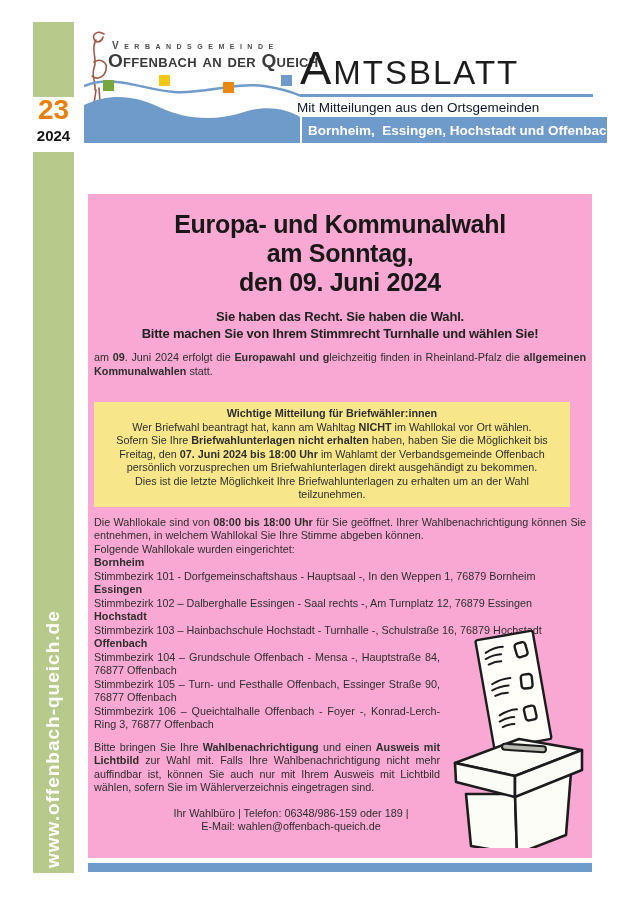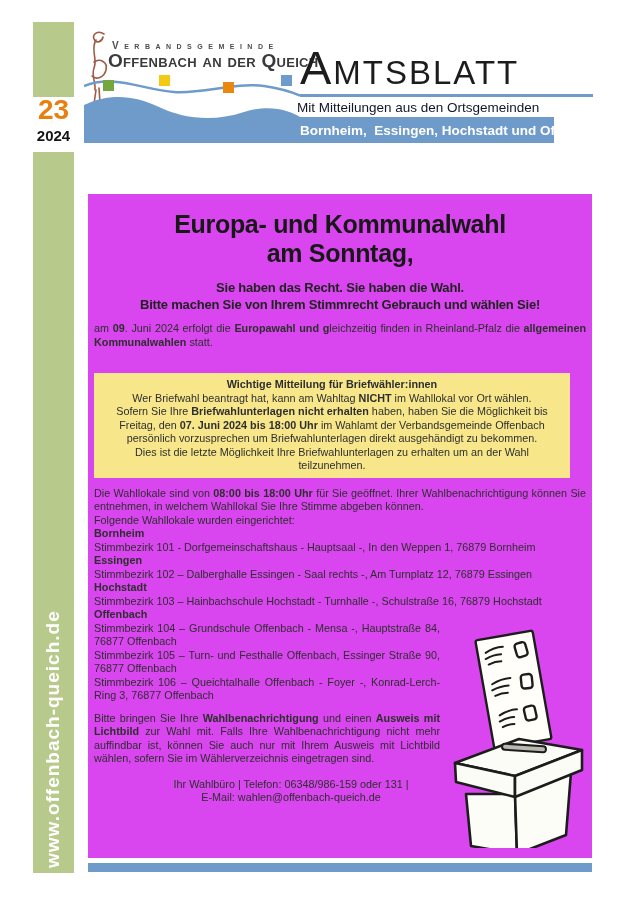--- a/index.html
+++ b/index.html
@@ -22,29 +22,29 @@
   .heron{position:absolute;left:84px;top:28px;}
   .org-type{position:absolute;left:112px;top:40px;font-size:10px;letter-spacing:5.5px;
             color:#4d4d4d;font-variant:small-caps;font-weight:600;}
   .org-name{position:absolute;left:108px;top:50px;font-size:19px;color:#3a3a3a;
             font-variant:small-caps;font-weight:600;letter-spacing:0.3px;}
   .logo-wave{position:absolute;left:84px;top:60px;}
   .masthead{position:absolute;left:300px;top:36px;font-size:47px;line-height:1;
             font-variant:small-caps;letter-spacing:2px;color:#1c1c1c;font-weight:400;margin-top:8px;}
   .mast-rule{position:absolute;left:300px;top:94px;width:293px;height:3px;background:#6f9bca;}
   .subtitle{position:absolute;left:297px;top:100px;font-size:13.5px;color:#0f172a;}
-  .muni-bar{position:absolute;left:294px;top:117px;width:260px;height:26px;background:#6f9bca;
+  .muni-bar{position:absolute;left:302px;top:117px;width:305px;height:26px;background:#6f9bca;
             display:flex;align-items:center;}
   .muni-bar span{color:#fff;font-weight:bold;font-size:13.5px;padding-left:6px;white-space:pre;}
   .date-bar{position:absolute;left:88px;top:146px;width:505px;height:23px;background:#b7ca8c;}
   .date-bar .vol{position:absolute;left:8px;top:5px;font-size:10.5px;color:rgba(255,255,255,.92);}
   .date-bar .dat{position:absolute;left:217px;top:5px;font-size:10.5px;color:rgba(255,255,255,.92);}
 
   
-  .article{position:absolute;left:88px;top:194px;width:504px;height:664px;background:#d946ef;
+  .article{position:absolute;left:88px;top:194px;width:504px;height:664px;background:#f9a8d4;
            box-sizing:border-box;padding:9px 6px 0 6px;font-size:10.8px;line-height:13.5px;}
   .a-title{margin-top:7px;text-align:center;font-size:25px;line-height:29px;font-weight:bold;
            color:#181818;letter-spacing:-0.3px;}
   .a-slogan{margin-top:11px;text-align:center;font-size:13px;line-height:17px;font-weight:bold;
            color:#222;letter-spacing:-0.2px;}
   .para{margin-top:9px;text-align:justify;}
   .notice{margin:24px 16px 0 0;background:#f8e78a;padding:5px 10px;text-align:center;}
   .d-block{margin-top:0;}
   .d-name{font-weight:bold;}
   .d-line{text-align:justify;}
@@ -93,24 +93,25 @@
   <div class="mast-rule"></div>
   <div class="subtitle">Mit Mitteilungen aus den Ortsgemeinden</div>
   <div class="muni-bar">
     <span>Bornheim,  Essingen, Hochstadt und Offenbach</span>
   </div>
 
   <div class="article">
     <div class="a-title">
       <div>Europa- und Kommunalwahl</div>
       <div>am Sonntag,</div>
+      <div>den 09. Juni 2024</div>
     </div>
     <div class="a-slogan">
       <div>Sie haben das Recht. Sie haben die Wahl.</div>
-      <div>Bitte machen Sie von Ihrem Stimmrecht Gebrauch und wählen Sie!</div>
+      <div>Bitte machen Sie von Ihrem Stimmrecht Turnhalle und wählen Sie!</div>
     </div>
 
     <div class="para">
       <div><span>am </span><b>09</b><span>. Juni 2024 erfolgt die </span><b>Europawahl und g</b><span>leichzeitig finden in Rheinland-Pfalz die </span><b>allgemeinen Kommunalwahlen</b><span> statt.</span></div>
     </div>
 
     <div class="notice">
       <div><b>Wichtige Mitteilung für Briefwähler:innen</b></div>
       <div><span>Wer Briefwahl beantragt hat, kann am Wahltag </span><b>NICHT</b><span> im Wahllokal vor Ort wählen.</span></div>
       <div><span>Sofern Sie Ihre </span><b>Briefwahlunterlagen nicht erhalten</b><span> haben, haben Sie die Möglichkeit bis Freitag, den </span><b>07. Juni 2024 bis 18:00 Uhr</b><span> im Wahlamt der Verbandsgemeinde Offenbach persönlich vorzusprechen um Briefwahlunterlagen direkt ausgehändigt zu bekommen.</span></div>
@@ -137,21 +138,21 @@
     <div class="d-block narrow">
       <div class="d-name">Offenbach</div>
       <div class="d-line">Stimmbezirk 104 – Grundschule Offenbach - Mensa -, Hauptstraße 84, 76877 Offenbach</div>
       <div class="d-line">Stimmbezirk 105 – Turn- und Festhalle Offenbach, Essinger Straße 90, 76877 Offenbach</div>
       <div class="d-line">Stimmbezirk 106 – Queichtalhalle Offenbach - Foyer -, Konrad-Lerch-Ring 3, 76877 Offenbach</div>
     </div>
 
     <div class="para narrow"><span>Bitte bringen Sie Ihre </span><b>Wahlbenachrichtigung</b><span> und einen </span><b>Ausweis mit Lichtbild</b><span> zur Wahl mit. Falls Ihre Wahlbenachrichtigung nicht mehr auffindbar ist, können Sie auch nur mit Ihrem Ausweis mit Lichtbild wählen, sofern Sie im Wählerverzeichnis eingetragen sind.</span></div>
 
     <div class="contact narrow">
-      <div>Ihr Wahlbüro | Telefon: 06348/986-159 oder 131 |</div>
+      <div>Ihr Wahlbüro | Telefon: 06348/986-159 oder 189 |</div>
       <div>E-Mail: wahlen@offenbach-queich.de</div>
     </div>
 
     <div class="ballot-art">
       <svg width="138" height="224" viewBox="0 0 138 224">
         <g fill="none" stroke="#1c1c1c" stroke-linejoin="round" stroke-linecap="round">
           <g transform="rotate(-10 72 120)">
             <rect x="44" y="10" width="58" height="110" rx="2" fill="#fffef9" stroke-width="2.4"></rect>
             <rect x="82" y="20" width="11" height="14" rx="3" stroke-width="2.4" transform="rotate(-6 87 27)"></rect>
             <rect x="82" y="52" width="11" height="14" rx="3" stroke-width="2.4" transform="rotate(4 87 59)"></rect>

